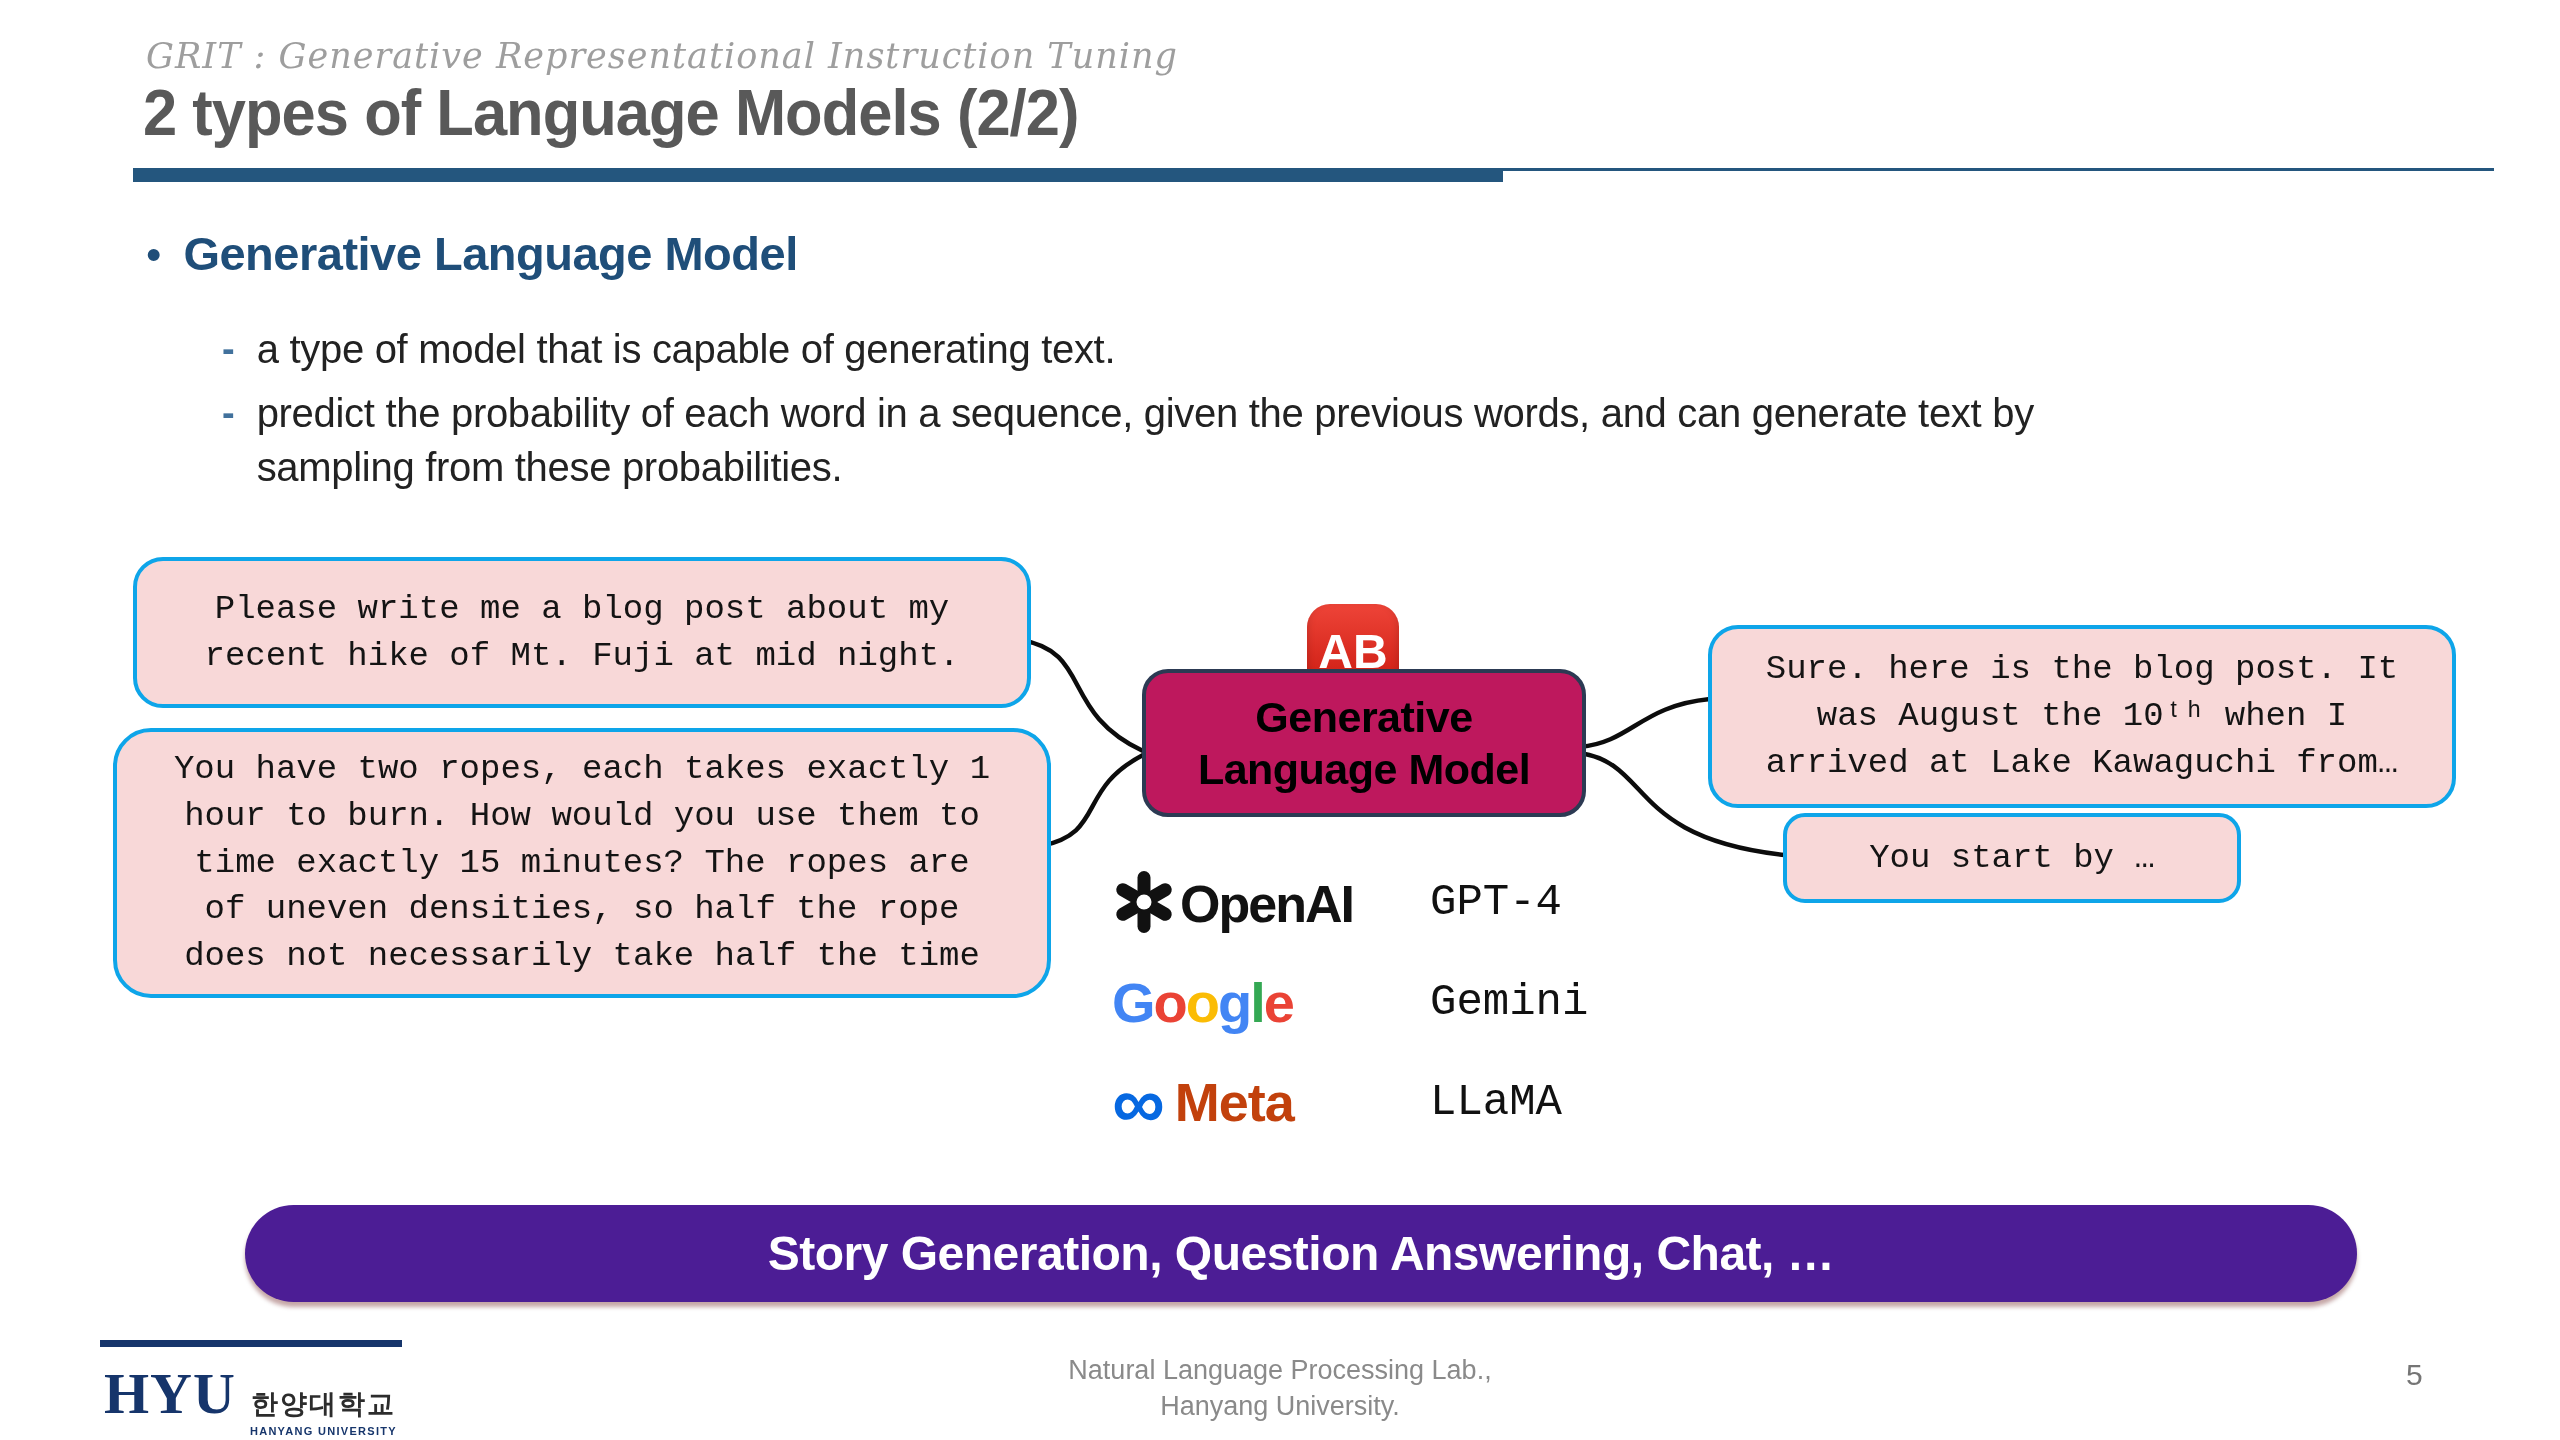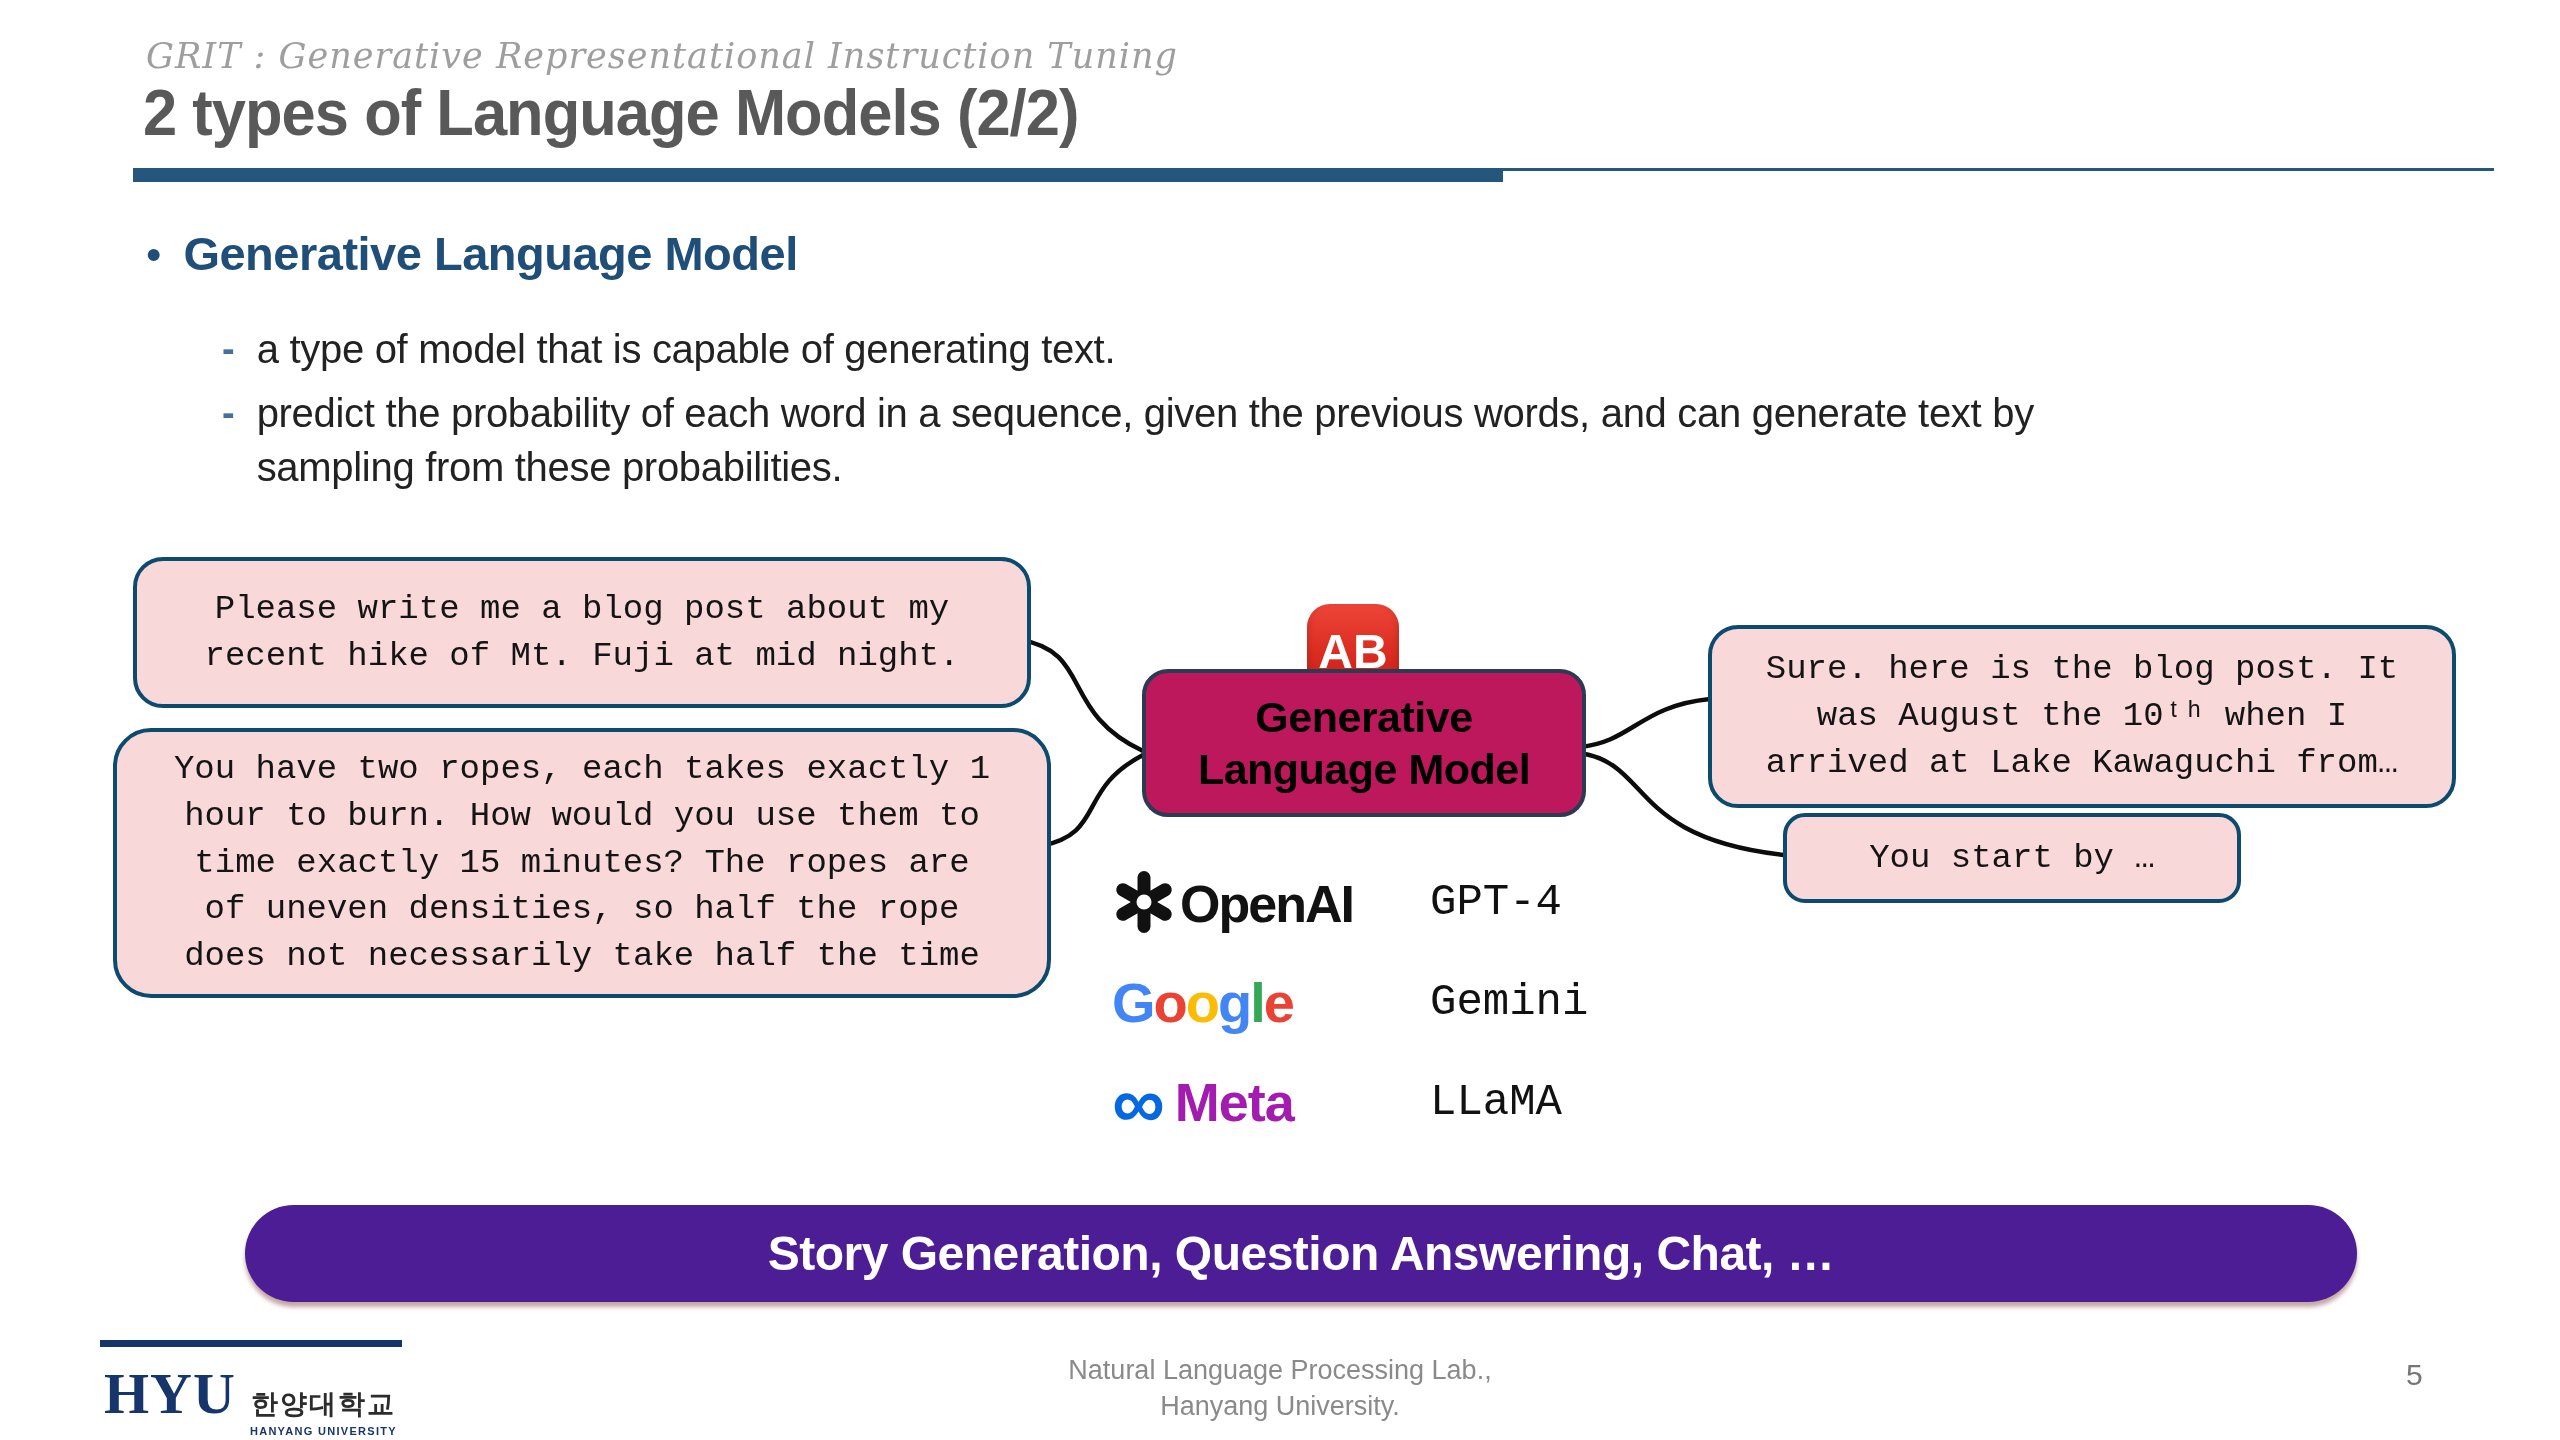--- a/index.html
+++ b/index.html
@@ -26,21 +26,21 @@
   .sub-text{color:#222222;font-size:40px;line-height:54px;white-space:pre-line;letter-spacing:-.3px;}
   .sub1{top:322px;width:2250px;}
   .sub2{top:386px;width:2280px;}
 
   
   .connectors{left:0;top:0;width:2560px;height:1440px;}
   .connectors path{stroke:#0c0c0c;stroke-width:4.5;fill:none;}
 
   
   .bubble{
-    background:#F8D8D8;border:4px solid #0c4a6e;border-radius:30px;
+    background:#F8D8D8;border:4px solid #0ea5e9;border-radius:30px;
     display:flex;align-items:center;justify-content:center;text-align:center;
     font-family:"Liberation Mono","DejaVu Sans Mono",monospace;
     font-size:34px;color:#141414;white-space:pre-line;line-height:1.38;z-index:2;
   }
   #bubbleL1{left:133px;top:557px;width:890px;height:143px;}
   #bubbleL2{left:113px;top:728px;width:930px;height:262px;border-radius:38px;}
   #respR1{left:1708px;top:625px;width:740px;height:175px;}
   #respR2{left:1783px;top:813px;width:450px;height:82px;border-radius:22px;}
 
   
@@ -58,21 +58,21 @@
   
   .providers{left:1112px;top:858px;display:flex;flex-direction:column;gap:12px;z-index:2;}
   .prow{display:flex;align-items:center;height:88px;}
   .brand{width:318px;display:flex;align-items:flex-end;}
   .model-name{font-family:"Liberation Mono","DejaVu Sans Mono",monospace;
     font-size:44px;color:#111111;}
   .openai-name{font-size:52px;font-weight:bold;color:#121212;letter-spacing:-2px;margin-left:4px;}
   .google-word{font-size:56px;font-weight:bold;letter-spacing:-2px;display:block;}
   .g-blue{color:#4285F4}.g-red{color:#EA4335}.g-yellow{color:#FBBC05}.g-green{color:#34A853}
   .meta-inf{font-size:74px;font-weight:bold;color:#0668E1;line-height:60px;margin-right:10px;}
-  .meta-name{font-size:54px;font-weight:bold;color:#a21caf;letter-spacing:-1px;}
+  .meta-name{font-size:54px;font-weight:bold;color:#c2410c;letter-spacing:-1px;}
 
   
   .banner{left:245px;top:1205px;width:2112px;height:97px;border-radius:50px;
     background:#4c1d95;color:#ffffff;display:flex;align-items:center;justify-content:center;
     font-size:48px;font-weight:bold;letter-spacing:-.5px;
     box-shadow:0 5px 4px rgba(90,0,0,.35);z-index:2;}
 
   
   .hyu{left:100px;top:1340px;width:302px;}
   .hyu-bar{height:7px;background:#16356B;}

